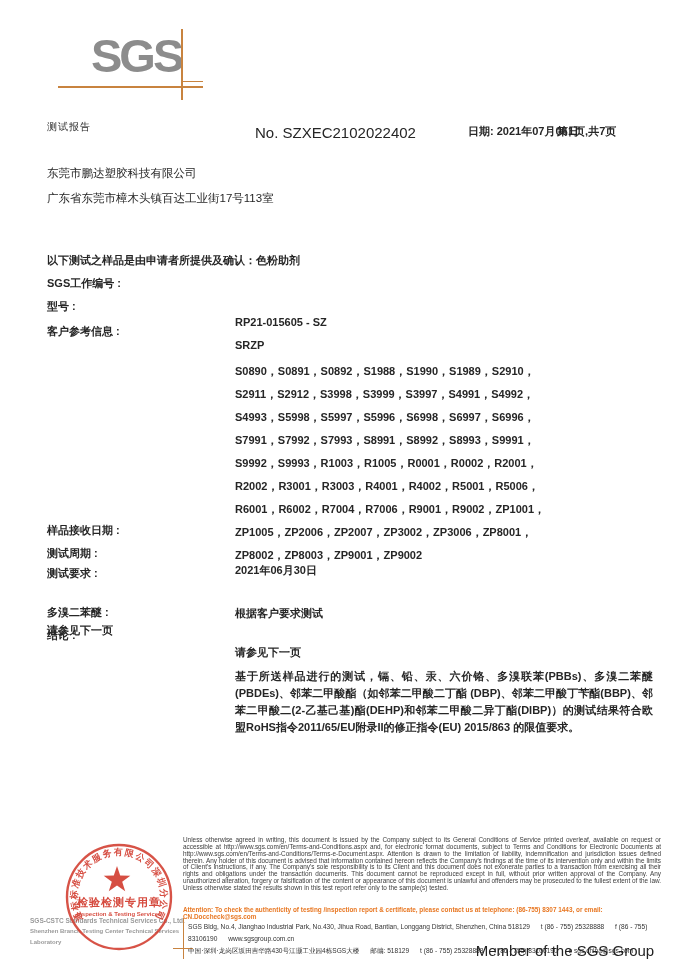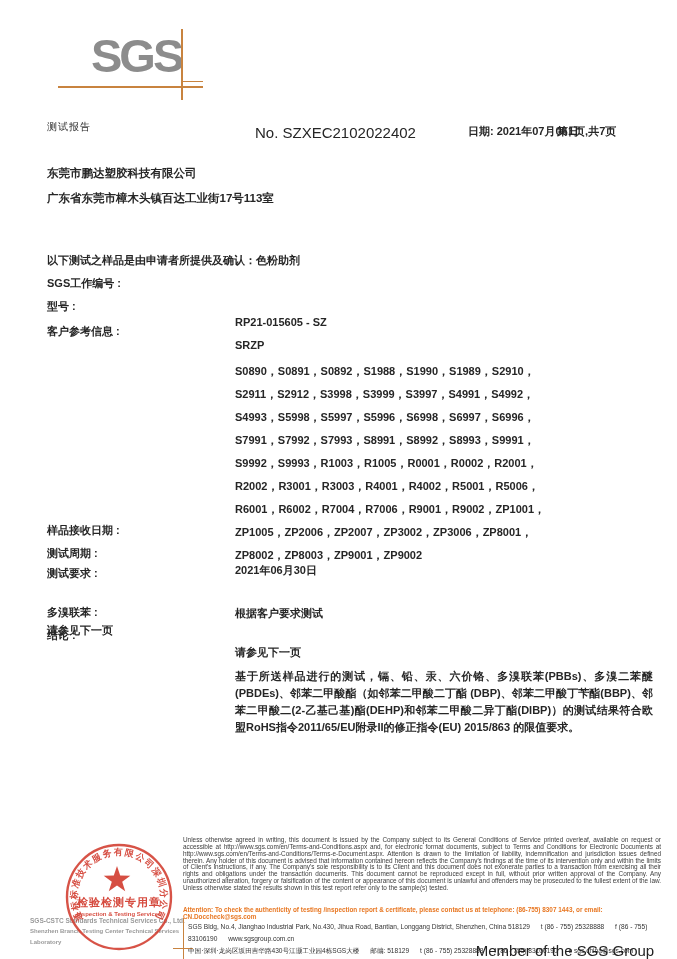--- a/index.html
+++ b/index.html
@@ -25,21 +25,21 @@
   .logo-vline { left: 181px; top: 29px; width: 2px; height: 71px; background: #c8833f; }
   .logo-hline2 { left: 183px; top: 81px; width: 20px; height: 1px; background: #c8833f; }
 
   
   .hdr-title { left: 47px; top: 120px; font-size: 10px; font-weight: 400; letter-spacing: 1px; }
   .hdr-no    { left: 235px; top: 124px; font-size: 15px; font-weight: 400; padding-left: 20px; }
   .hdr-date  { left: 420px; top: 124px; font-size: 11px; font-weight: 700; margin-left: 48px; }
   .hdr-pages { left: 557px; top: 124px; font-size: 11px; font-weight: 700; }
 
   
-  .company { left: 47px; top: 161px; font-size: 11.5px; font-weight: 700; line-height: 25px; }
+  .company { left: 47px; top: 161px; font-size: 11.5px; font-weight: 400; line-height: 25px; }
 
   
   .statement { left: 47px; top: 253px; font-size: 11px; font-weight: 700; }
 
   
   .row { left: 47px; width: 613px; display: flex; font-size: 11px; font-weight: 700; }
   .lbl { width: 188px; flex: 0 0 188px; }
   .val { flex: 1; margin-top: 40px; }
   .ref-line { line-height: 23px; }
   .conclusion-val { width: 418px; max-width: 418px; line-height: 17px; text-align: justify; }
@@ -129,21 +129,21 @@
 <div class="abs row" style="top:566px">
   <div class="lbl">测试要求 :</div>
   <div class="val">根据客户要求测试</div>
 </div>
 
 <div class="abs row" style="top:583px">
   <div class="val">请参见下一页</div>
 </div>
 
 <div class="abs row" style="top:605px">
-  <div class="lbl">多溴联苯 :</div>
+  <div class="lbl">多溴二苯醚 :</div>
   <div class="val">请参见下一页</div>
 </div>
 
 <div class="abs row" style="top:628px">
   <div class="lbl">结论 :</div>
   <div class="val conclusion-val">基于所送样品进行的测试，镉、铅、汞、六价铬、多溴联苯(PBBs)、多溴二苯醚(PBDEs)、邻苯二甲酸酯（如邻苯二甲酸二丁酯 (DBP)、邻苯二甲酸丁苄酯(BBP)、邻苯二甲酸二(2-乙基己基)酯(DEHP)和邻苯二甲酸二异丁酯(DIBP)）的测试结果符合欧盟RoHS指令2011/65/EU附录II的修正指令(EU) 2015/863 的限值要求。</div>
 </div>
 
 <div class="abs stamp-co">
   <div>SGS-CSTC Standards Technical Services Co., Ltd.</div>

